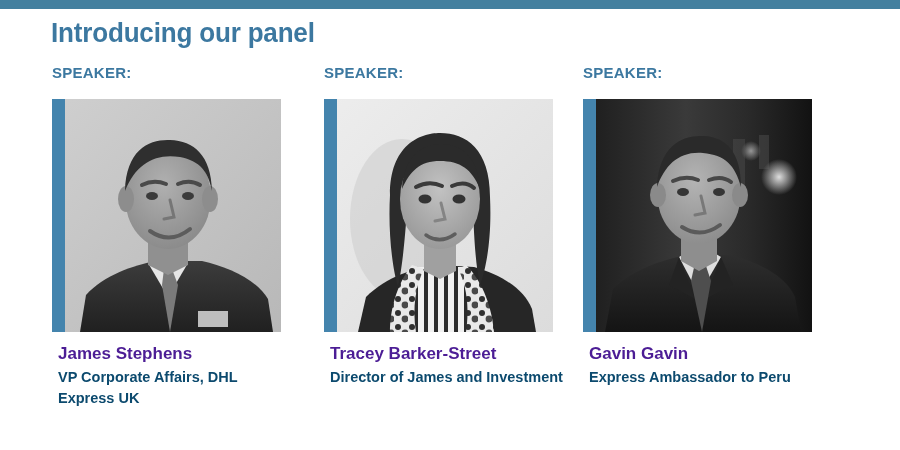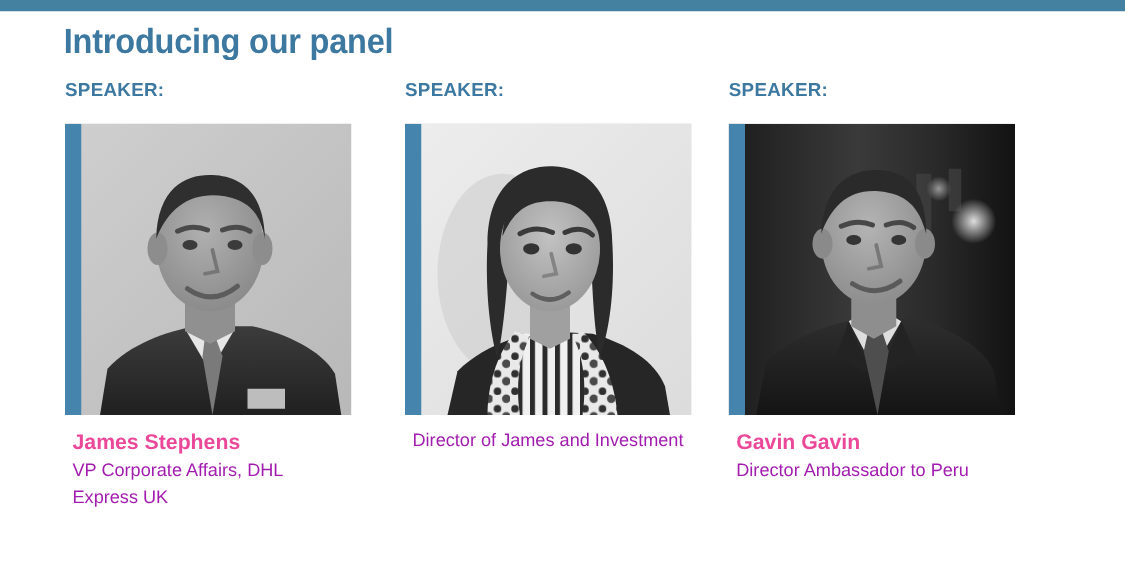--- a/index.html
+++ b/index.html
@@ -103,29 +103,29 @@
   }
 
   .speaker-text {
     margin-top: 11px;
     padding-left: 6px;
   }
 
   .speaker-name {
     font-size: 17px;
     font-weight: 700;
-    color: #ec4899;
+    color: #4c1d95;
     line-height: 21px;
     white-space: nowrap;
   }
 
   .speaker-role {
     font-size: 14.5px;
-    font-weight: 400;
-    color: #a21caf;
+    font-weight: 700;
+    color: #0c4a6e;
     line-height: 21px;
     margin-top: 3px;
     max-width: 212px;
   }
 
   .speaker-card[data-index="1"] .speaker-role,
   .speaker-card[data-index="2"] .speaker-role {
     max-width: 260px;
     white-space: nowrap;
   }
@@ -249,20 +249,21 @@
           <ellipse cx="135" cy="100" rx="6.5" ry="4.5" fill="#333333"></ellipse>
 
           <path d="M117 104 L121 120 L111 122" stroke="#848484" stroke-width="3" fill="none" stroke-linecap="round"></path>
 
           <path d="M102 136 q14 10 29 -1 q-14 7 -29 1 Z" fill="#5e5e5e"></path>
           <path d="M102 136 q14 10 29 -1" stroke="#5e5e5e" stroke-width="3.5" fill="none" stroke-linecap="round"></path>
         </svg>
       </div>
 
       <div class="speaker-text">
+        <div class="speaker-name">Tracey Barker-Street</div>
         <div class="speaker-role">Director of James and Investment</div>
       </div>
     </div>
 
     <div class="speaker-card" data-index="2">
       <div class="speaker-label">SPEAKER:</div>
 
       <div class="photo-frame">
         <div class="photo-accent"></div>
         <svg class="photo-img" viewBox="0 0 229 233" preserveAspectRatio="xMidYMid slice">
@@ -318,18 +319,18 @@
           <ellipse cx="136" cy="93" rx="6" ry="4" fill="#353535"></ellipse>
 
           <path d="M118 97 L122 114 L112 116" stroke="#787878" stroke-width="3" fill="none" stroke-linecap="round"></path>
 
           <path d="M99 128 q19 12 38 -2" stroke="#5a5a5a" stroke-width="4" fill="none" stroke-linecap="round"></path>
         </svg>
       </div>
 
       <div class="speaker-text">
         <div class="speaker-name">Gavin Gavin</div>
-        <div class="speaker-role">Director Ambassador to Peru</div>
+        <div class="speaker-role">Express Ambassador to Peru</div>
       </div>
     </div>
 
   </div>
 </div>
 
 </body></html>

